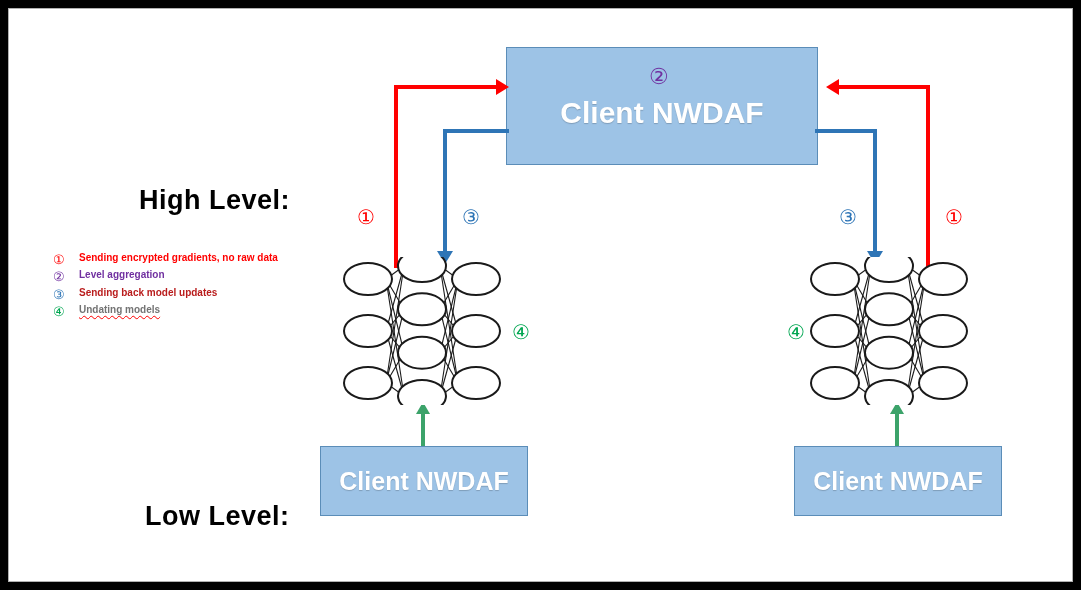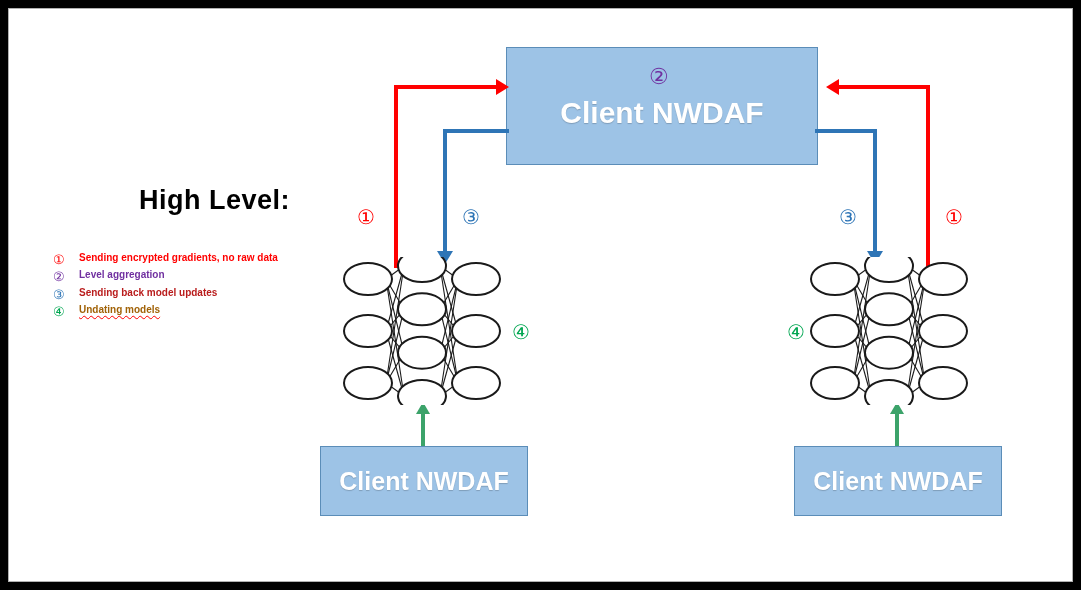--- a/index.html
+++ b/index.html
@@ -173,41 +173,42 @@
   .nn svg { display: block; }
 </style>
 </head>
 <body>
 
 <div id="canvas">
   <div id="frame-inner">
 
     <div class="level-label" id="label-high">High Level:</div>
 
+    <div class="level-label" id="label-low">Low Level:</div>
 
     <div id="legend">
 
       <div class="legend-row">
         <span class="legend-marker" style="color:#FF0000">①</span>
         <span class="legend-text" style="color:#FF0000">Sending encrypted gradients, no raw data</span>
       </div>
 
       <div class="legend-row">
         <span class="legend-marker" style="color:#7030A0">②</span>
         <span class="legend-text" style="color:#7030A0">Level aggregation</span>
       </div>
 
       <div class="legend-row">
         <span class="legend-marker" style="color:#2E75B6">③</span>
         <span class="legend-text" style="color:#b91c1c">Sending back model updates</span>
       </div>
 
       <div class="legend-row">
         <span class="legend-marker" style="color:#00A651">④</span>
-        <span class="legend-text misspelled" style="color:#a16207">Undating models</span>
+        <span class="legend-text misspelled" style="color:#737373">Undating models</span>
       </div>
 
     </div>
 
     <div class="nwdaf-box" id="server-box">
       <span>Client NWDAF</span>
     </div>
     <div id="server-marker">②</div>
 
     <div class="nwdaf-box client-box" id="client-box-left">

